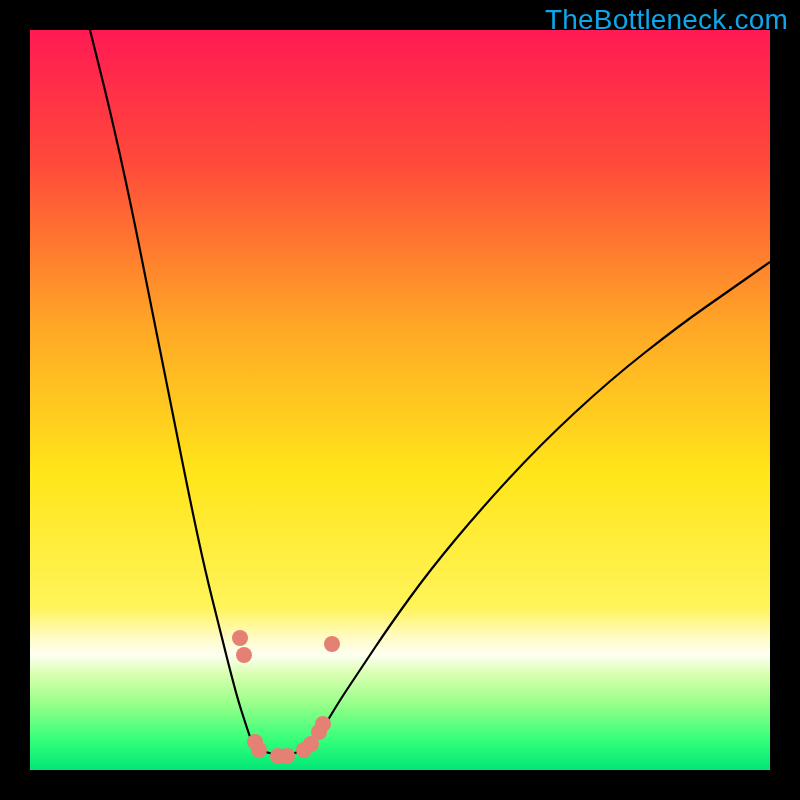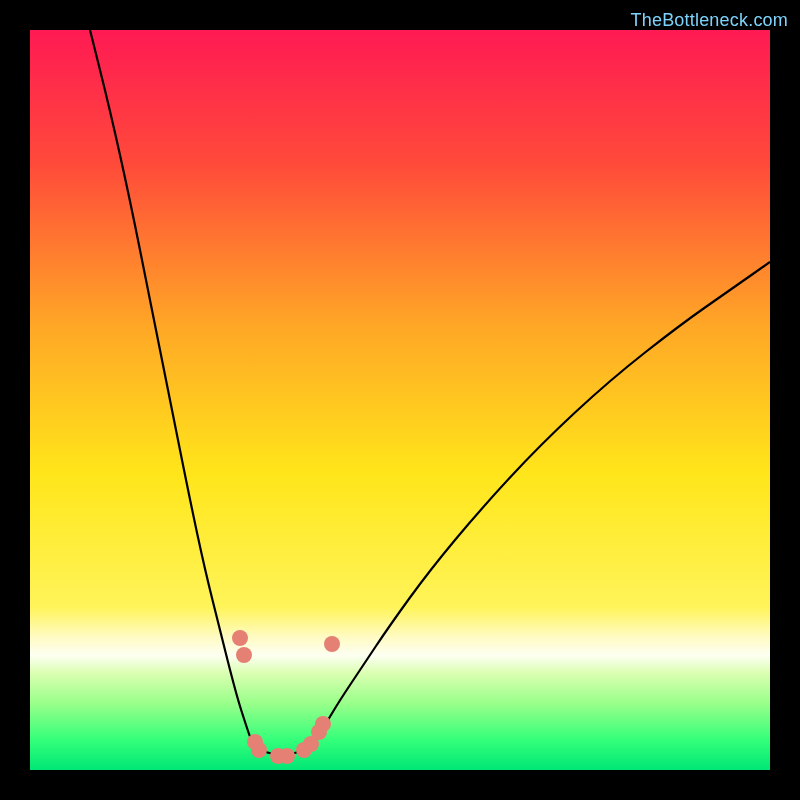--- a/index.html
+++ b/index.html
@@ -21,24 +21,24 @@
   }
   .gradient-bg {
     position: absolute;
     left: 0;
     top: 0;
     width: 100%;
     height: 100%;
   }
   .watermark {
     position: absolute;
-    top: 10px;
+    top: 4px;
     right: 12px;
-    color: #7dd3fc;
-    font-size: 18px;
+    color: #0ea5e9;
+    font-size: 28px;
     font-weight: 500;
     letter-spacing: 0.2px;
     z-index: 10;
   }
   svg.curves {
     position: absolute;
     left: 0;
     top: 0;
     width: 100%;
     height: 100%;

